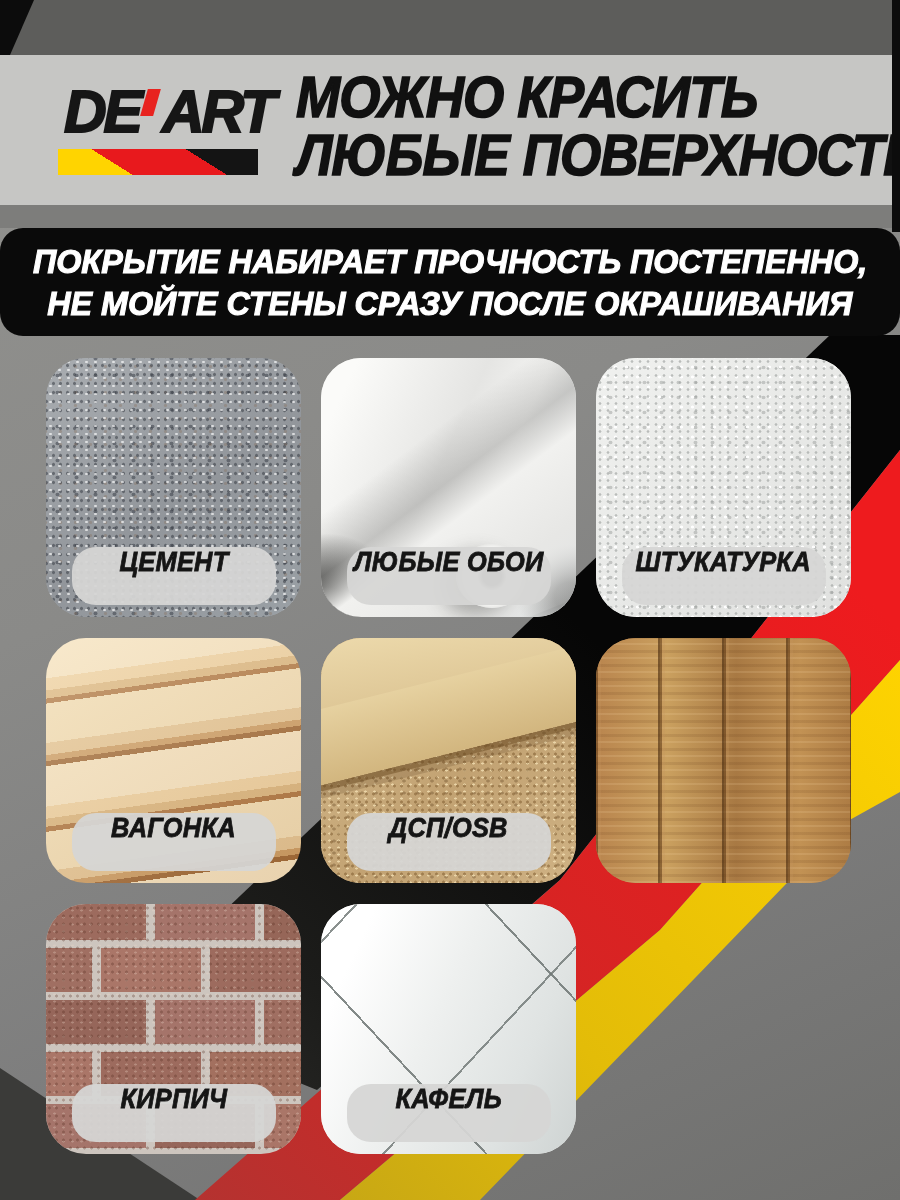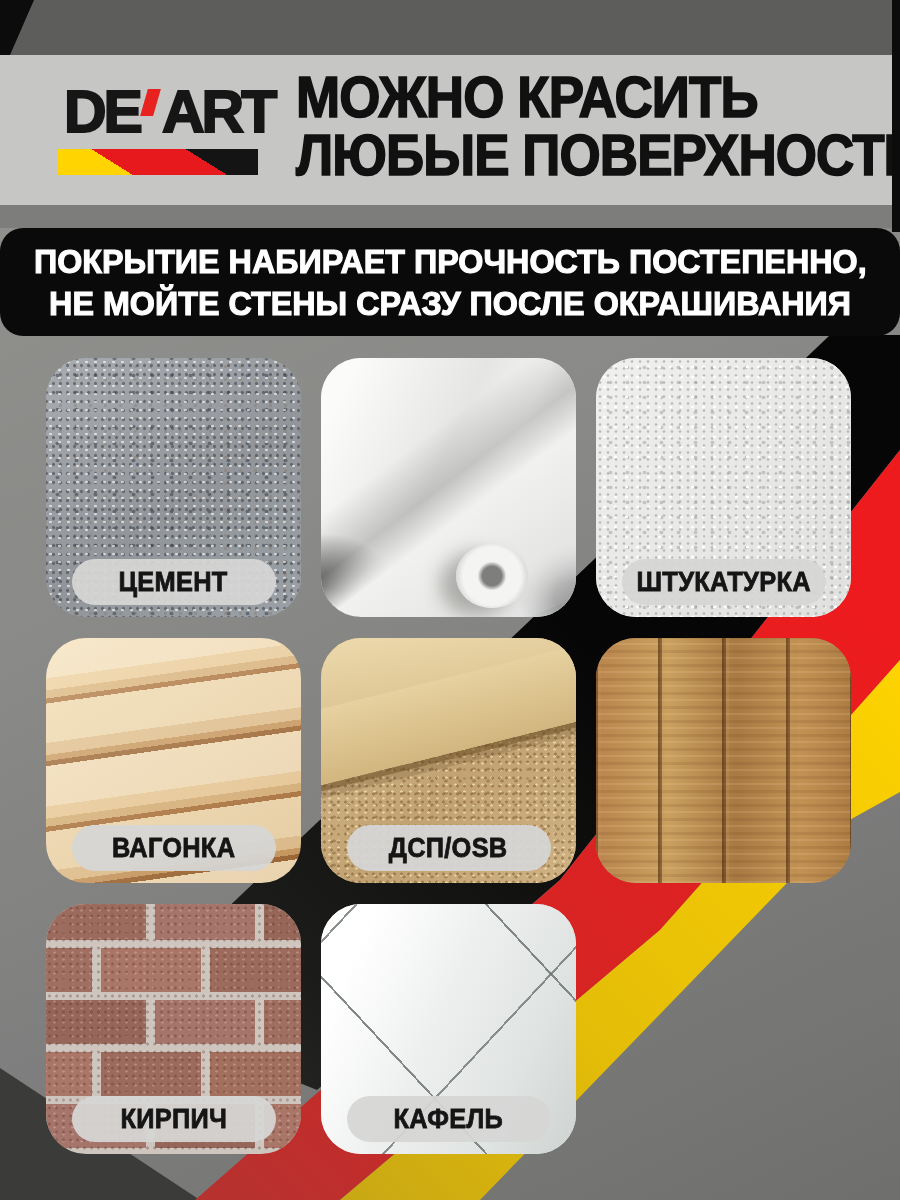--- a/index.html
+++ b/index.html
@@ -1,17 +1,17 @@
 <!DOCTYPE html>
 <html><head>
 <meta charset="utf-8">
 <style>
   html,body{margin:0;padding:0;background:#555;}
   #poster{position:relative;width:900px;height:1200px;overflow:hidden;
-          font-family:"Liberation Sans",sans-serif;background:#8a8a88;}
+          font-family:"Liberation Sans",sans-serif;background:#8a8a88;font-style:italic;}
   #poster *{box-sizing:border-box;}
 
   
   .bg-base{position:absolute;inset:0;z-index:0;
     background:linear-gradient(155deg,#92928f 0%,#8a8a88 40%,#7d7d7d 70%,#6f6f6d 100%);}
   .ribbon{position:absolute;inset:0;}
   .ribbon-black{z-index:1;
     background:linear-gradient(225deg,#060606 45%,#1c1c1a 75%,#3a3a38 100%);
     clip-path:polygon(830px 335px,900px 335px,900px 450px,560px 880px,317px 1090px,120px 1010px);}
   .corner-dark{position:absolute;inset:0;z-index:1;background:#3b3b39;
@@ -49,22 +49,22 @@
   .notice-line{color:#fff;font-weight:700;font-size:34px;line-height:38px;white-space:nowrap;
     -webkit-text-stroke:1.1px #fff;transform:scaleX(.95);}
 
   
   .grid{position:absolute;left:46px;top:358px;width:805px;z-index:7;
     display:grid;grid-template-columns:repeat(3,255px);
     grid-template-rows:259px 245px 250px;column-gap:20px;row-gap:21px;}
   .tile{position:relative;margin:0;border-radius:40px;overflow:hidden;}
   .ph{position:absolute;inset:0;}
   .pill{position:absolute;left:50%;bottom:12px;transform:translateX(-50%);
-    width:80%;height:46px;border-radius:24px;background:rgba(214,214,212,.94);
-    display:flex;align-items:center;justify-content:center;z-index:2;}
+    width:80%;height:58px;border-radius:24px;background:rgba(214,214,212,.94);
+    display:flex;justify-content:center;z-index:2;}
   .pill span{font-size:27px;font-weight:700;color:#151515;letter-spacing:.3px;
     -webkit-text-stroke:.8px #151515;transform:scaleX(.94);white-space:nowrap;}
 
   
   .ph-cement{background-color:#9fa3a7;background-image:
     radial-gradient(rgba(255,255,255,.65) 1px,transparent 1.7px),
     radial-gradient(rgba(55,60,68,.55) 1px,transparent 1.7px),
     radial-gradient(rgba(135,110,90,.35) 1.3px,transparent 2.1px),
     radial-gradient(rgba(40,45,55,.45) 1.6px,transparent 2.4px),
     linear-gradient(145deg,#a9adb1,#92969b 55%,#9aa0a5);
@@ -172,20 +172,23 @@
 
     <figure class="tile">
       <div class="ph ph-cement"></div>
       <figcaption class="pill">
           <span>ЦЕМЕНТ</span>
         </figcaption>
     </figure>
 
     <figure class="tile">
       <div class="ph ph-oboi"></div>
+      <figcaption class="pill">
+          <span>ЛЮБЫЕ ОБОИ</span>
+        </figcaption>
     </figure>
 
     <figure class="tile">
       <div class="ph ph-plaster"></div>
       <figcaption class="pill">
           <span>ШТУКАТУРКА</span>
         </figcaption>
     </figure>
 
 

